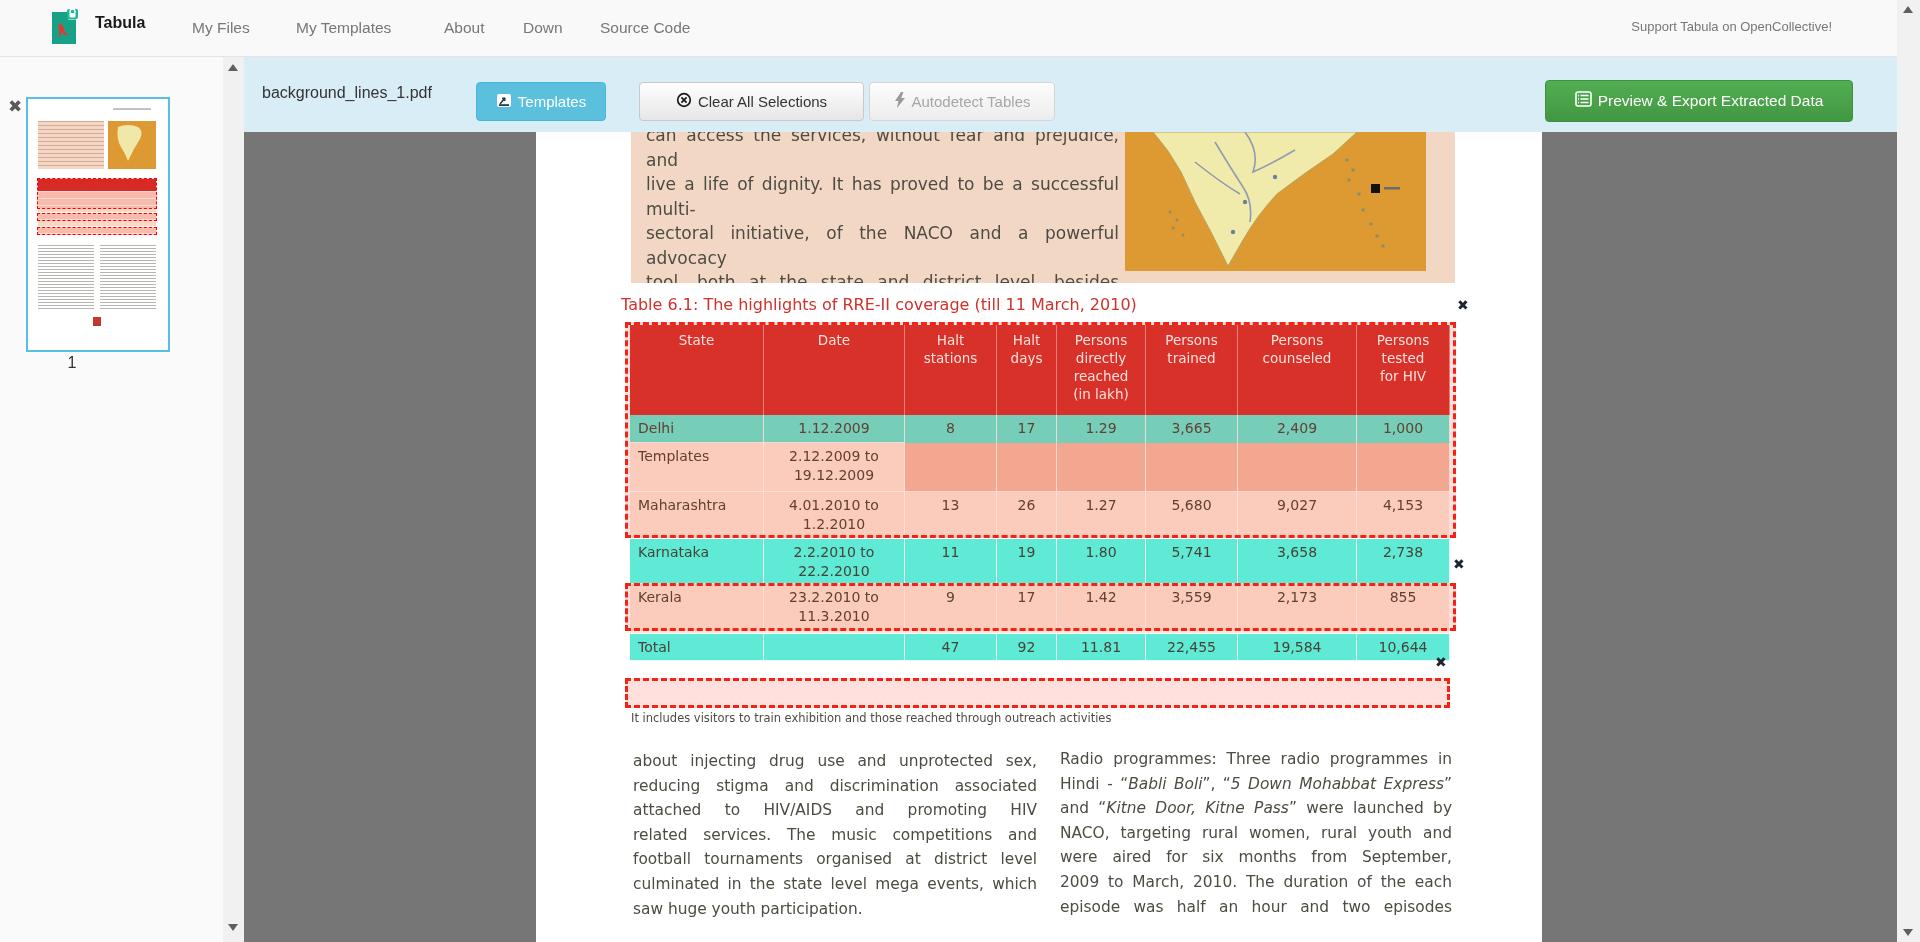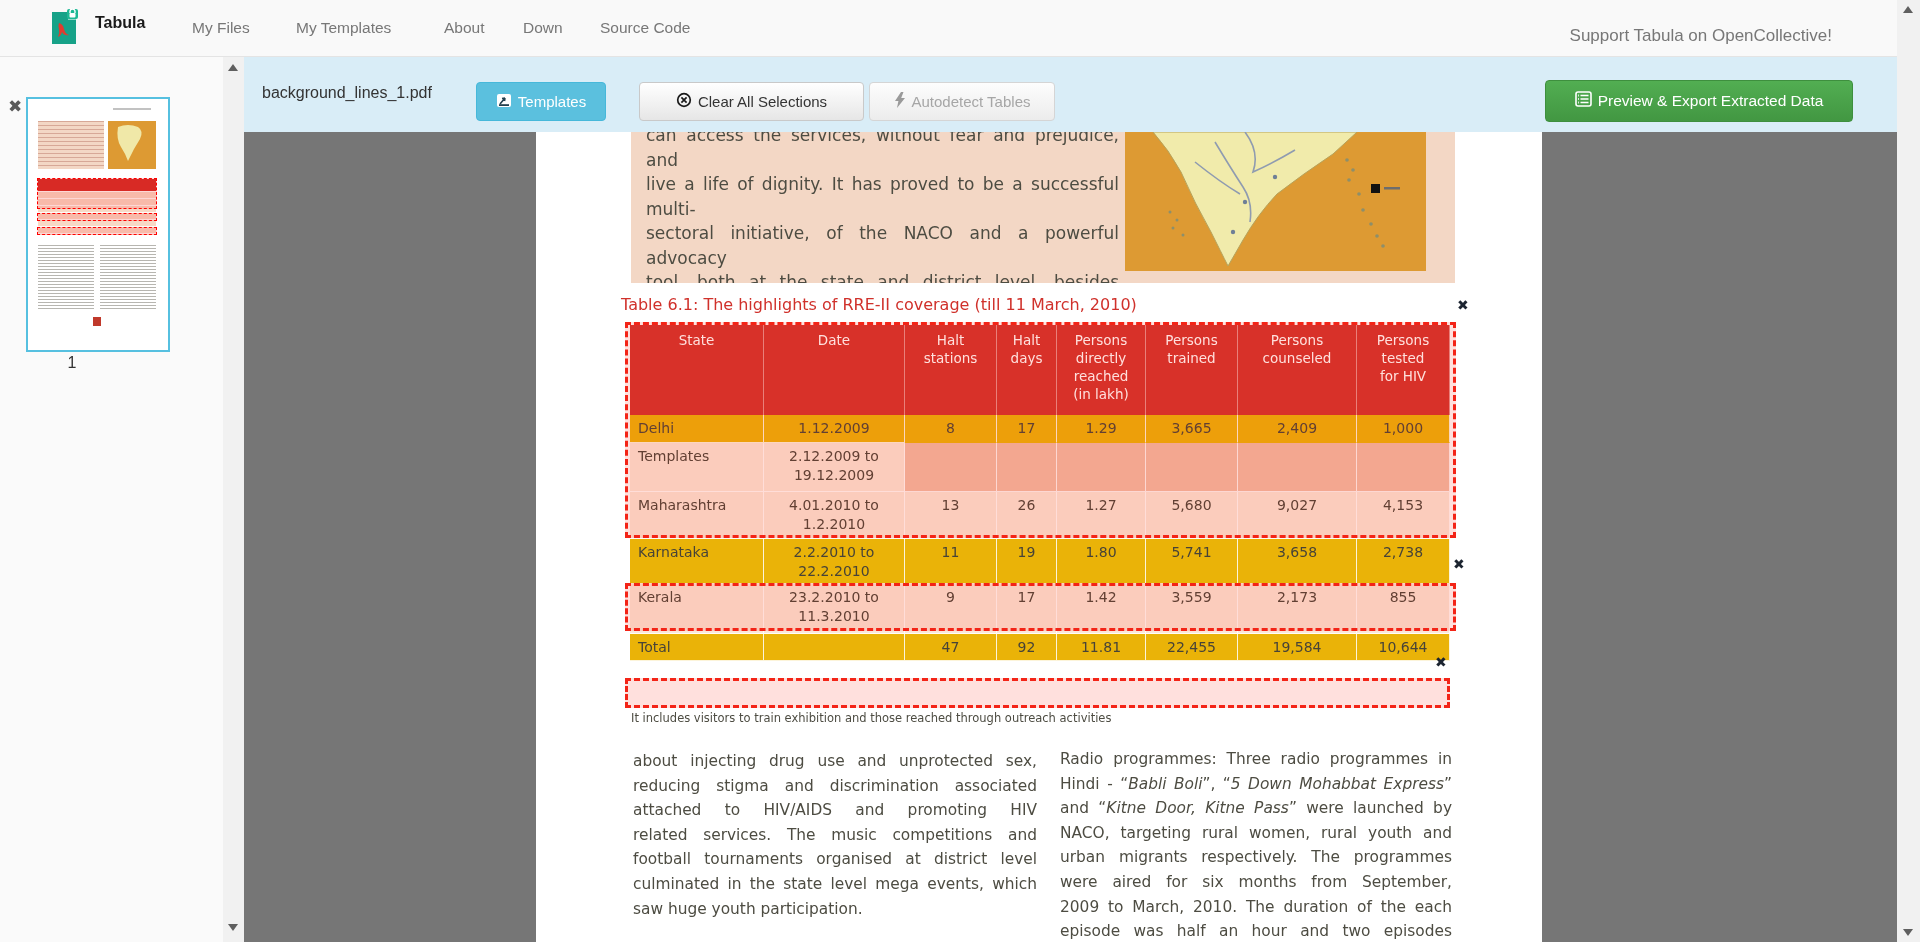--- a/index.html
+++ b/index.html
@@ -4,21 +4,21 @@
 <style>
   html,body{margin:0;padding:0;}
   body{width:1920px;height:942px;overflow:hidden;position:relative;background:#767676;
        font-family:"Liberation Sans",sans-serif;}
   .abs{position:absolute;}
 
   
   #navbar{left:0;top:0;width:1920px;height:56px;background:#f9f9f9;border-bottom:1px solid #e4e4e4;z-index:40;}
   .navlink{position:absolute;top:19px;font-size:15.5px;color:#777;cursor:pointer;}
   #brand-text{position:absolute;left:86px;top:14px;font-size:16px;font-weight:bold;color:#1a1a1a;margin-left:9px;}
-  #support-link{position:absolute;right:88px;top:26px;font-size:17px;color:#777;}
+  #support-link{position:absolute;right:88px;top:19px;font-size:13px;color:#777;}
 
   
   #toolbar{left:244px;top:56px;width:1653px;height:76px;background:#d9edf7;z-index:30;}
   #file-title{position:absolute;left:18px;top:28px;font-size:16px;color:#333;}
   .btn{position:absolute;top:26px;height:39px;border-radius:4px;display:flex;align-items:center;justify-content:center;
        font-size:15px;cursor:pointer;box-sizing:border-box;gap:6px;}
   #templates-button{left:232px;width:130px;background:#5bc0de;border:1px solid #46b8da;color:#fff;}
   #clear-button{left:395px;width:225px;background:linear-gradient(#ffffff,#e6e6e6);border:1px solid #c9c9c9;color:#333;}
   #autodetect-button{left:625px;width:186px;background:linear-gradient(#fdfdfd,#ececec);border:1px solid #d5d5d5;color:#a6a6a6;cursor:default;}
   #export-button{left:1301px;top:24px;width:308px;height:42px;background:linear-gradient(#52ae52,#429742);border:1px solid #3e8f3e;color:#fff;font-size:15.5px;}
@@ -47,21 +47,21 @@
   .lline{text-align:left;}
   #map-block{left:589px;top:0;width:301px;height:139px;background:#dd9a33;}
   #table-title{left:85px;top:163px;font-size:16px;color:#d0312b;}
   #pdf-table{left:94px;top:193px;border-collapse:separate;border-spacing:0;table-layout:fixed;width:820px;}
   #pdf-table th{background:#d2322c;color:#fff;font-weight:normal;font-size:13.5px;line-height:18px;vertical-align:top;
         padding:6px 2px 0;border-right:1px solid rgba(255,255,255,.45);white-space:pre-line;text-align:center;}
   #pdf-table td{font-size:14px;line-height:19px;vertical-align:top;padding:4px 4px 0;color:#474338;
         border-right:1px solid rgba(255,255,255,.85);border-bottom:1px solid rgba(255,255,255,.85);
         white-space:pre-line;text-align:center;overflow:hidden;}
   #pdf-table td.c-state{text-align:left;padding-left:8px;}
-  #pdf-table tr.shade-d td{background:#eab308;}
+  #pdf-table tr.shade-d td{background:#5eead4;}
   #pdf-table tr.shade-l td{background:#fbe8d9;}
   #pdf-table td.force-d{background:#f1bda5 !important;}
   #pdf-table td.no-bb{border-bottom:1px solid transparent;}
   #footnote{left:95px;top:579px;font-size:11.5px;color:#4d4c42;}
   .selection{position:absolute;border:3px dashed #f32417;background:rgba(255,45,26,.15);box-sizing:border-box;z-index:8;cursor:move;}
   .sel-close{position:absolute;font-size:14px;color:#1c2430;z-index:9;cursor:pointer;font-family:"DejaVu Sans",sans-serif;}
   .pdf-col{position:absolute;font-size:15.4px;line-height:24.6px;color:#4d4c42;}
   .pdf-col .b{font-weight:normal;}
   .pdf-col .i{font-style:italic;}
 </style>
@@ -324,21 +324,20 @@
     <div class="jline">
       <span class="b">Radio programmes:</span><span> Three radio programmes in</span>
     </div>
     <div class="jline">
       <span>Hindi - “</span><span class="i">Babli Boli</span><span>”, “</span><span class="i">5 Down Mohabbat Express</span><span>”</span>
     </div>
     <div class="jline">
       <span>and “</span><span class="i">Kitne Door, Kitne Pass</span><span>” were launched by</span>
     </div>
     <div class="jline">NACO, targeting rural women, rural youth and</div>
-    <div class="jline">urban migrants respectively. The programmes</div>
     <div class="jline">were aired for six months from September,</div>
     <div class="jline">2009 to March, 2010. The duration of the each</div>
     <div class="jline">episode was half an hour and two episodes</div>
   </div>
 </div>
 
 <div class="abs sb-track" style="left:1897px;top:0;width:23px;height:942px;z-index:50;">
   <div class="arr-up abs" style="left:6px;top:6px;"></div>
   <div class="arr-down abs" style="left:6px;top:929px;"></div>
 </div>

